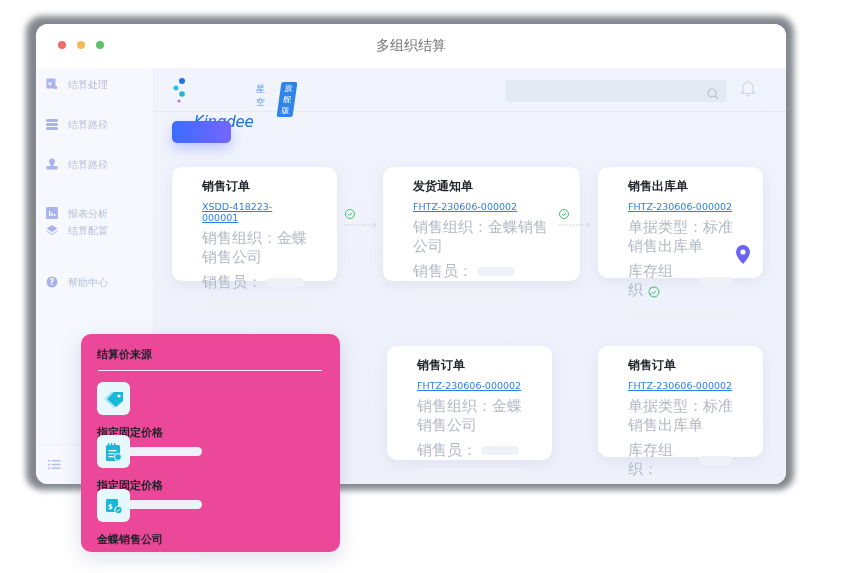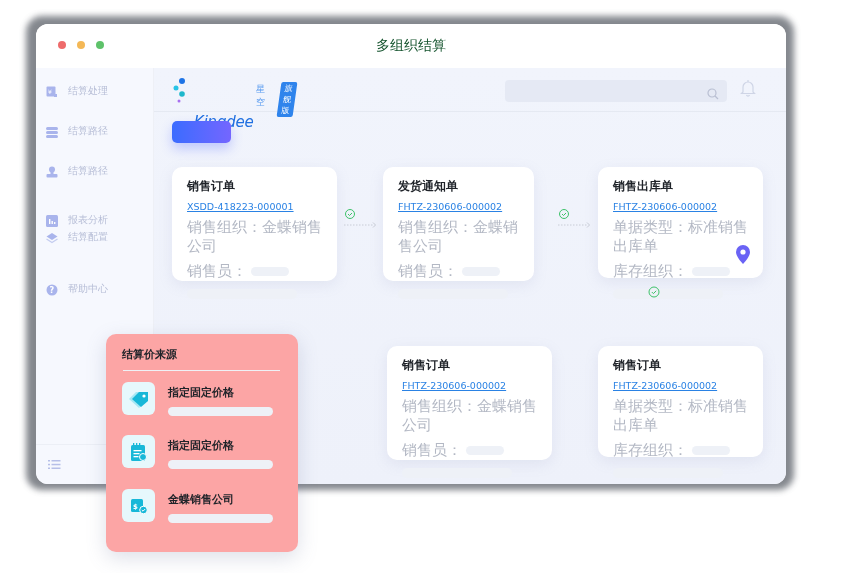--- a/index.html
+++ b/index.html
@@ -2,48 +2,48 @@
 <html><head>
 <meta charset="utf-8">
 <style>
   *{box-sizing:border-box;margin:0;padding:0;}
   body{width:847px;height:573px;background:#ffffff;position:relative;overflow:hidden;font-family:"DejaVu Sans","Liberation Sans",sans-serif;}
   .halo{position:absolute;left:26px;top:16px;width:768px;height:474px;border-radius:16px;background:#5b6068;filter:blur(3px);opacity:.75;}
   .window{position:absolute;left:36px;top:24px;width:750px;height:460px;background:#fff;border-radius:12px;overflow:hidden;}
   .titlebar{height:44px;position:relative;background:#fff;}
   .dots{position:absolute;left:22px;top:17px;display:flex;gap:11px;}
   .dot{width:8px;height:8px;border-radius:50%;}
-  .win-title{position:absolute;left:0;right:0;top:13px;text-align:center;font-size:14px;color:#14532d;}
+  .win-title{position:absolute;left:0;right:0;top:13px;text-align:center;font-size:14px;color:#737373;}
   .sidebar{position:absolute;left:0;top:44px;width:118px;bottom:0;background:#f6f8fe;border-right:1px solid #eef0f6;}
-  .side-item{position:absolute;left:10px;display:flex;align-items:flex-end;gap:10px;height:20px;}
+  .side-item{position:absolute;left:10px;display:flex;align-items:flex-start;gap:10px;height:20px;}
   .side-icon{width:12px;height:12px;display:flex;align-items:center;justify-content:center;}
   .side-label{font-size:10px;color:#b6bdd6;}
   .side-bottom{position:absolute;left:0;right:0;bottom:0;height:40px;border-top:1px solid #eceff6;}
   .main{position:absolute;left:118px;top:44px;right:0;bottom:0;background:linear-gradient(180deg,#f1f4fc,#eef1fa);}
   .topbar{height:44px;border-bottom:1px solid #e5e9f2;position:relative;}
   .logo{position:absolute;left:18px;top:8px;height:26px;}
   .kd-text{position:absolute;left:22px;top:4px;font-size:15px;font-weight:normal;font-style:italic;color:#1f6fe0;letter-spacing:-0.2px;margin-top:33px;}
   .xk{position:absolute;left:84px;top:7px;font-size:9px;color:#5b9cf0;}
   .badge{position:absolute;left:107px;top:6px;font-size:8px;color:#fff;background:#2f84ec;padding:1px 4px;border-radius:2px;transform:skewX(-8deg);}
   .search{position:absolute;left:351px;top:12px;width:222px;height:22px;background:#e5e9f4;border-radius:4px;}
   .search-icon{position:absolute;right:8px;top:5px;}
   .bell{position:absolute;left:586px;top:11px;}
   .primary-btn{position:absolute;left:18px;top:53px;width:59px;height:22px;border-radius:5px;background:linear-gradient(90deg,#3b6cff,#7466ff);box-shadow:0 6px 12px rgba(80,100,255,.3);border:none;}
-  .card{position:absolute;background:#fff;border-radius:10px;box-shadow:0 4px 14px rgba(140,150,190,.15);padding:10px 15px;}
+  .card{position:absolute;background:#fff;border-radius:10px;box-shadow:0 4px 14px rgba(140,150,190,.15);padding:10px 30px;}
   .card-title{font-size:12px;font-weight:bold;color:#1f2329;margin-top:1px;}
   .card-link{font-size:9.5px;color:#2a82e4;text-decoration:underline;margin-top:6px;display:block;}
   .card-row{font-size:15px;color:#b3b8c4;margin-top:6px;display:flex;align-items:center;gap:4px;}
   .pill{display:inline-block;height:9px;border-radius:5px;background:#eef1f7;}
   .bar{height:10px;border-radius:5px;background:#eef1f7;width:110px;margin-top:8px;}
   .conn{position:absolute;}
   .pin{position:absolute;}
-  .popup{position:absolute;left:106px;top:334px;width:192px;height:218px;background:#fca5a5;border-radius:10px;box-shadow:0 6px 20px rgba(100,110,150,.22);}
+  .popup{position:absolute;left:81px;top:334px;width:259px;height:218px;background:#ec4899;border-radius:10px;box-shadow:0 6px 20px rgba(100,110,150,.22);}
   .popup-title{position:absolute;left:16px;top:13px;font-size:11px;font-weight:bold;color:#1f2329;}
   .popup-divider{position:absolute;left:17px;right:18px;top:36px;height:1px;background:#eef1f6;}
-  .opt{position:absolute;left:16px;display:flex;gap:13px;}
+  .opt{position:absolute;left:16px;display:flex;gap:7px;flex-direction:column;}
   .opt-icon{width:33px;height:33px;border-radius:6px;background:#e6f8fc;display:flex;align-items:center;justify-content:center;}
   .opt-label{font-size:11px;font-weight:bold;color:#1f2329;margin-top:3px;}
   .opt-bar{width:105px;height:9px;border-radius:5px;background:#eef1f7;margin-top:7px;}
 </style>
 </head>
 <body>
 
 <div class="halo"></div>
 
 <div class="window">
@@ -177,21 +177,21 @@
       <svg width="36" height="26">
         <g>
             <circle cx="8" cy="6" r="4.5" stroke="#3ec26a" stroke-width="1" fill="none"></circle>
             <path d="M6 6 L7.5 7.5 L10 5" stroke="#3ec26a" stroke-width="1" fill="none"></path>
           </g>
         <line x1="2" y1="17" x2="32" y2="17" stroke="#c8ccd6" stroke-dasharray="1.5 1.5" stroke-width="1"></line>
         <path d="M31 14.5 L33.5 17 L31 19.5" stroke="#c8ccd6" fill="none" stroke-width="1"></path>
       </svg>
     </div>
 
-    <div class="card" style="left:229px;top:99px;width:151px;height:114px;">
+    <div class="card" style="left:229px;top:99px;width:197px;height:114px;">
       <div class="card-title">发货通知单</div>
       <a class="card-link">FHTZ-230606-000002</a>
       <div class="card-row">销售组织：金蝶销售公司</div>
       <div class="card-row">
           <span>销售员：</span>
           <span class="pill" style="width:38px"></span>
         </div>
       <div class="bar"></div>
     </div>
 

